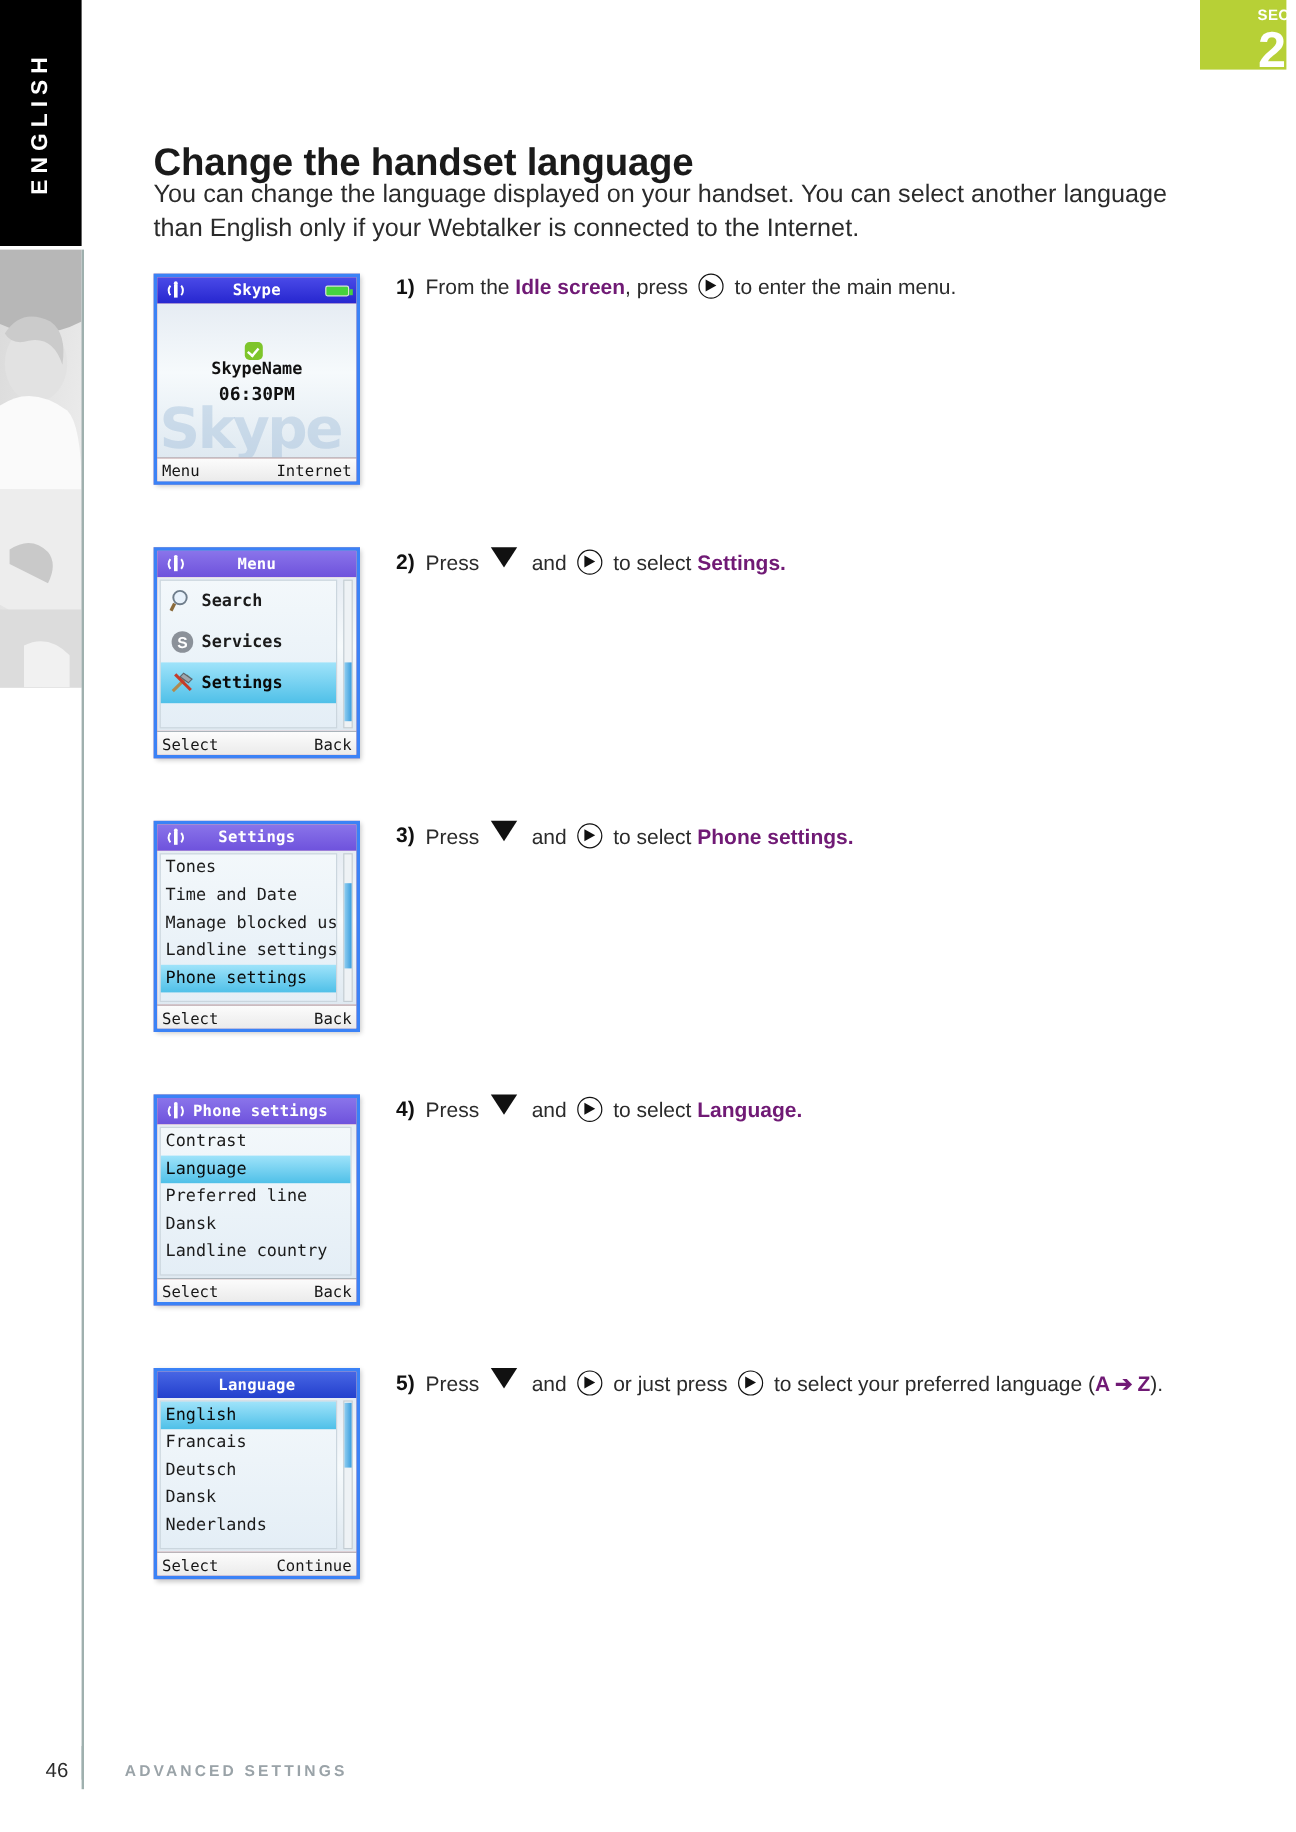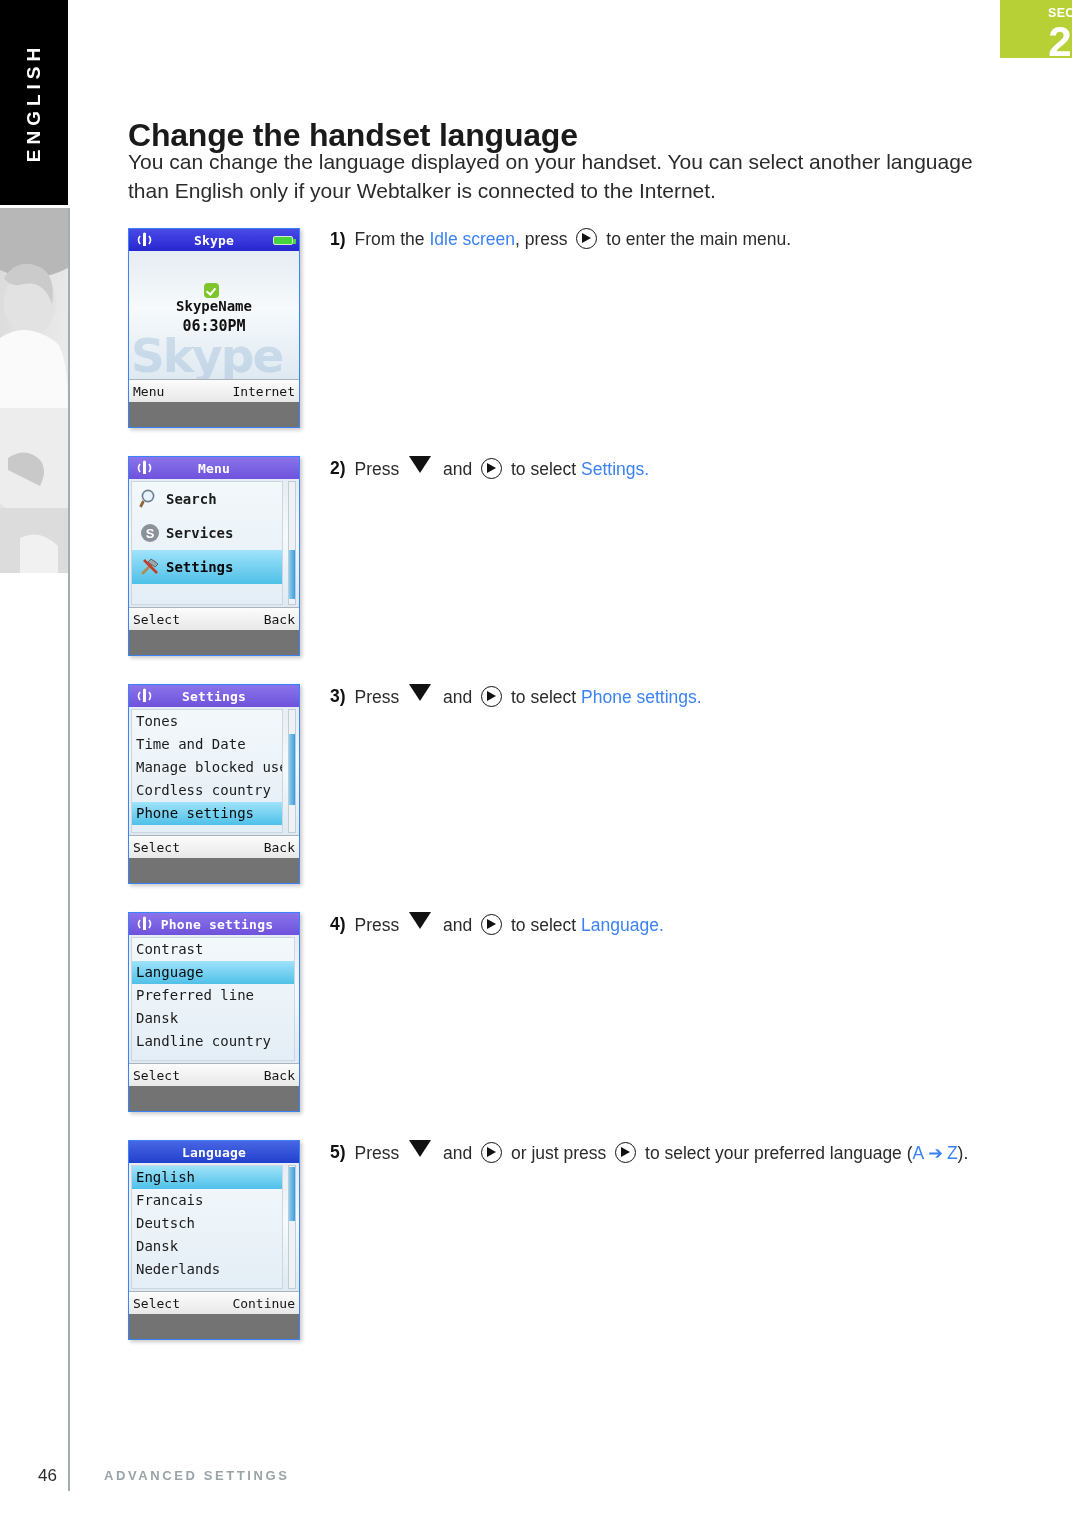--- a/index.html
+++ b/index.html
@@ -110,21 +110,21 @@
     white-space: nowrap;
     display: flex;
     align-items: center;
   }
   .step .num {
     font-weight: bold;
     color: #111111;
     margin-right: 9px;
   }
   .step .txt { }
-  .step b { font-weight: normal; color: #3b82f6; }
+  .step b { font-weight: bold; color: #701a75; }
 
   .icon-nav {
     display: inline-block;
     width: 21px; height: 21px;
     border: 1.8px solid #111;
     border-radius: 50%;
     position: relative;
     vertical-align: -4px;
     margin: 0 4px;
   }
@@ -146,23 +146,23 @@
     margin: 0 7px 0 5px;
     vertical-align: 2px;
   }
   .arrow-az { font-weight: bold; }
 
   
   .phone {
     position: absolute;
     left: 128px;
     width: 172px;
-    height: 200px;
-    background: #737373;
-    border: 1px solid #3b82f6;
+    height: 176px;
+    background: #fca5a5;
+    border: 3px solid #3b82f6;
     box-shadow: 2px 2px 4px rgba(0,0,0,0.22);
     font-family: "DejaVu Sans Mono", monospace;
     overflow: hidden;
   }
   .ph-title {
     height: 22px;
     display: flex;
     align-items: center;
     color: #ffffff;
     font-size: 13px;
@@ -486,21 +486,21 @@
           <circle cx="10.5" cy="2" r="1.6" fill="#fff"></circle>
         </svg>
     </span>
     <span class="ttl">Settings</span>
   </div>
   <div class="ph-body">
     <div class="list-panel">
       <div class="row"><span>Tones</span></div>
       <div class="row"><span>Time and Date</span></div>
       <div class="row"><span>Manage blocked use...</span></div>
-      <div class="row"><span>Cordless country</span></div>
+      <div class="row"><span>Landline settings</span></div>
       <div class="row sel"><span>Phone settings</span></div>
     </div>
     <div class="scroll-track">
       <div class="scroll-thumb" style="top:20%; height:58%"></div>
     </div>
   </div>
   <div class="ph-foot">
     <span>Select</span>
     <span>Back</span>
   </div>

